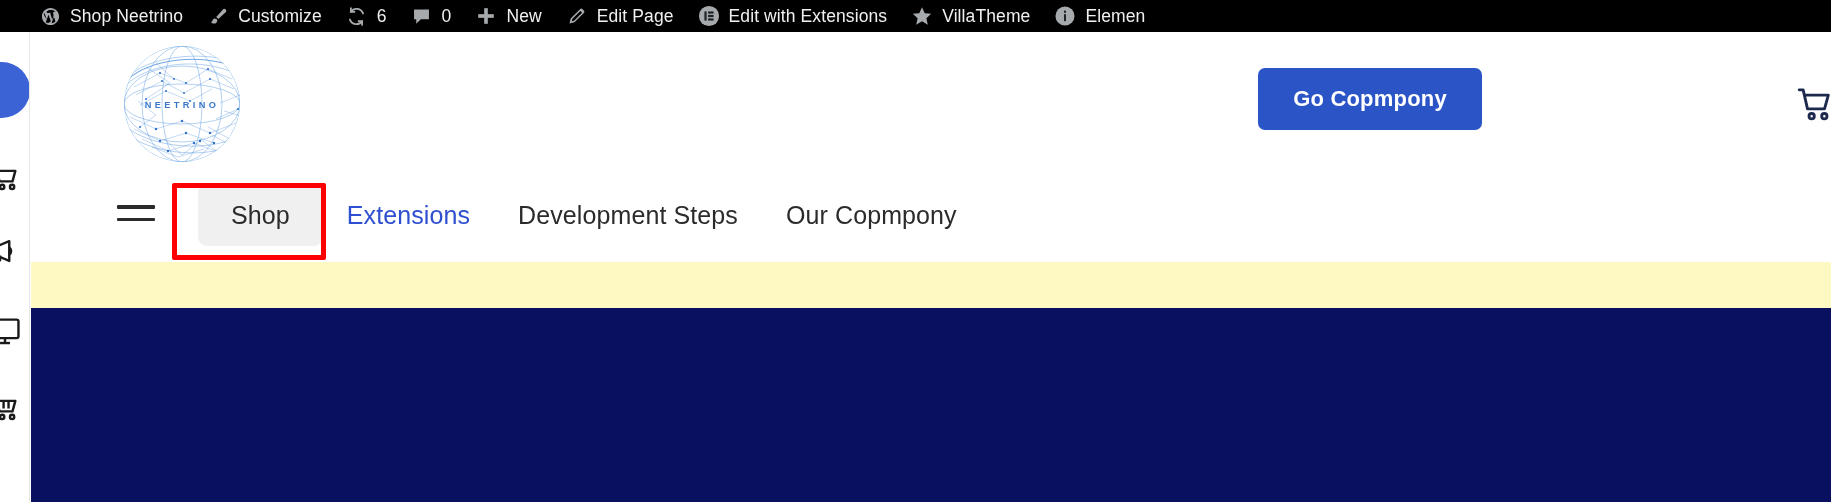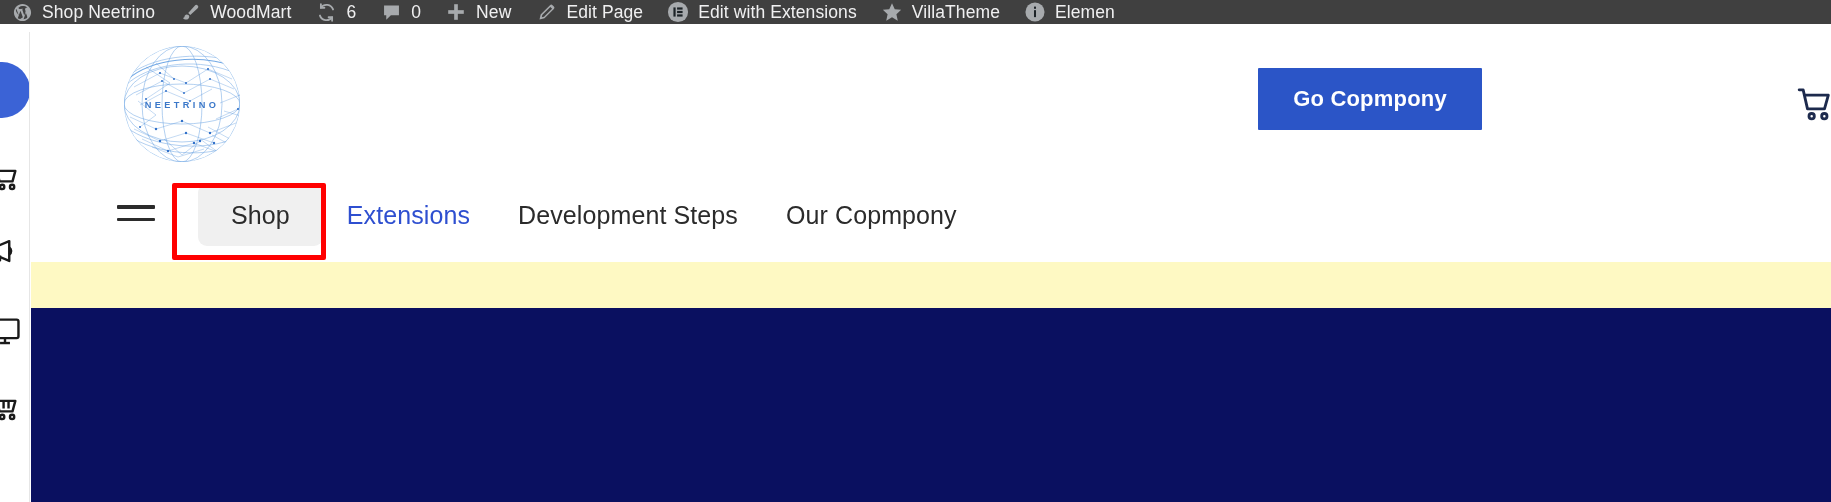--- a/index.html
+++ b/index.html
@@ -8,24 +8,24 @@
     overflow:hidden;
     background:#ffffff;
     font-family:"Liberation Sans", sans-serif;
     -webkit-font-smoothing:antialiased;
   }
 
   .screen { position:relative; width:1831px; height:502px; background:#fff; }
 
   
   .adminbar {
-    position:absolute; left:0; top:0; width:1831px; height:24px;
-    background:#404040;
+    position:absolute; left:0; top:0; width:1831px; height:32px;
+    background:#000000;
     display:flex; align-items:center;
-    white-space:nowrap; overflow:hidden;
+    white-space:nowrap; overflow:hidden;padding-left:28px;
   }
   .ab-item {
     display:flex; align-items:center; gap:9px;
     height:32px; padding:0 13px 0 11px;
     color:#f0f0f1; font-size:17.5px; font-weight:400;
     letter-spacing:.1px;
   }
   .ab-item .ab-label { color:#f0f0f1; }
   .ab-ico {
     display:inline-flex; align-items:center; justify-content:center;
@@ -66,21 +66,21 @@
     background:#fff;
   }
   .logo {
     position:absolute; left:81px; top:11px;
     width:140px; height:122px;
   }
   .logo svg { display:block; width:140px; height:122px; }
 
   .cta-btn {
     position:absolute; left:1227px; top:36px;
-    width:224px; height:62px; border-radius:1px;
+    width:224px; height:62px; border-radius:7px;
     background:#2b55c7; border:none; cursor:pointer;
     color:#ffffff; font-size:22px; font-weight:700;
     font-family:"Liberation Sans", sans-serif;
     letter-spacing:.2px;
     display:flex; align-items:center; justify-content:center;
   }
 
   .cart-top {
     position:absolute; left:1764px; top:52px;
     width:40px; height:40px; color:#1d2a4d;
@@ -152,21 +152,21 @@
       </span>
       <span class="ab-label">Shop Neetrino</span>
     </div>
 
     <div class="ab-item">
       <span class="ab-ico">
         <svg viewBox="0 0 24 24" width="21" height="21" fill="#a7aaad">
           <path d="M20.1 3.9c-.9-.9-2.2-.8-3 .1L9.4 12.5l2.4 2.4 8.4-7.9c.9-.8 1-2.2.1-3.1zM7.7 14.2c-1.4 0-2.5 1.1-2.5 2.5 0 1-.9 1.6-1.8 1.6.8 1.1 2.2 1.8 3.6 1.8 2 0 3.6-1.6 3.6-3.6 0-1.3-1.5-2.3-2.9-2.3z"></path>
         </svg>
       </span>
-      <span class="ab-label">WoodMart</span>
+      <span class="ab-label">Customize</span>
     </div>
 
     <div class="ab-item">
       <span class="ab-ico">
         <svg viewBox="0 0 24 24" width="21" height="21" fill="none" stroke="#a7aaad" stroke-width="2.1" stroke-linecap="round">
           <path d="M19.5 8.5A8 8 0 0 0 5.6 6.4"></path>
           <path d="M4.5 15.5A8 8 0 0 0 18.4 17.6"></path>
           <path d="M5.6 2.6v4h4"></path>
           <path d="M18.4 21.4v-4h-4"></path>
         </svg>

